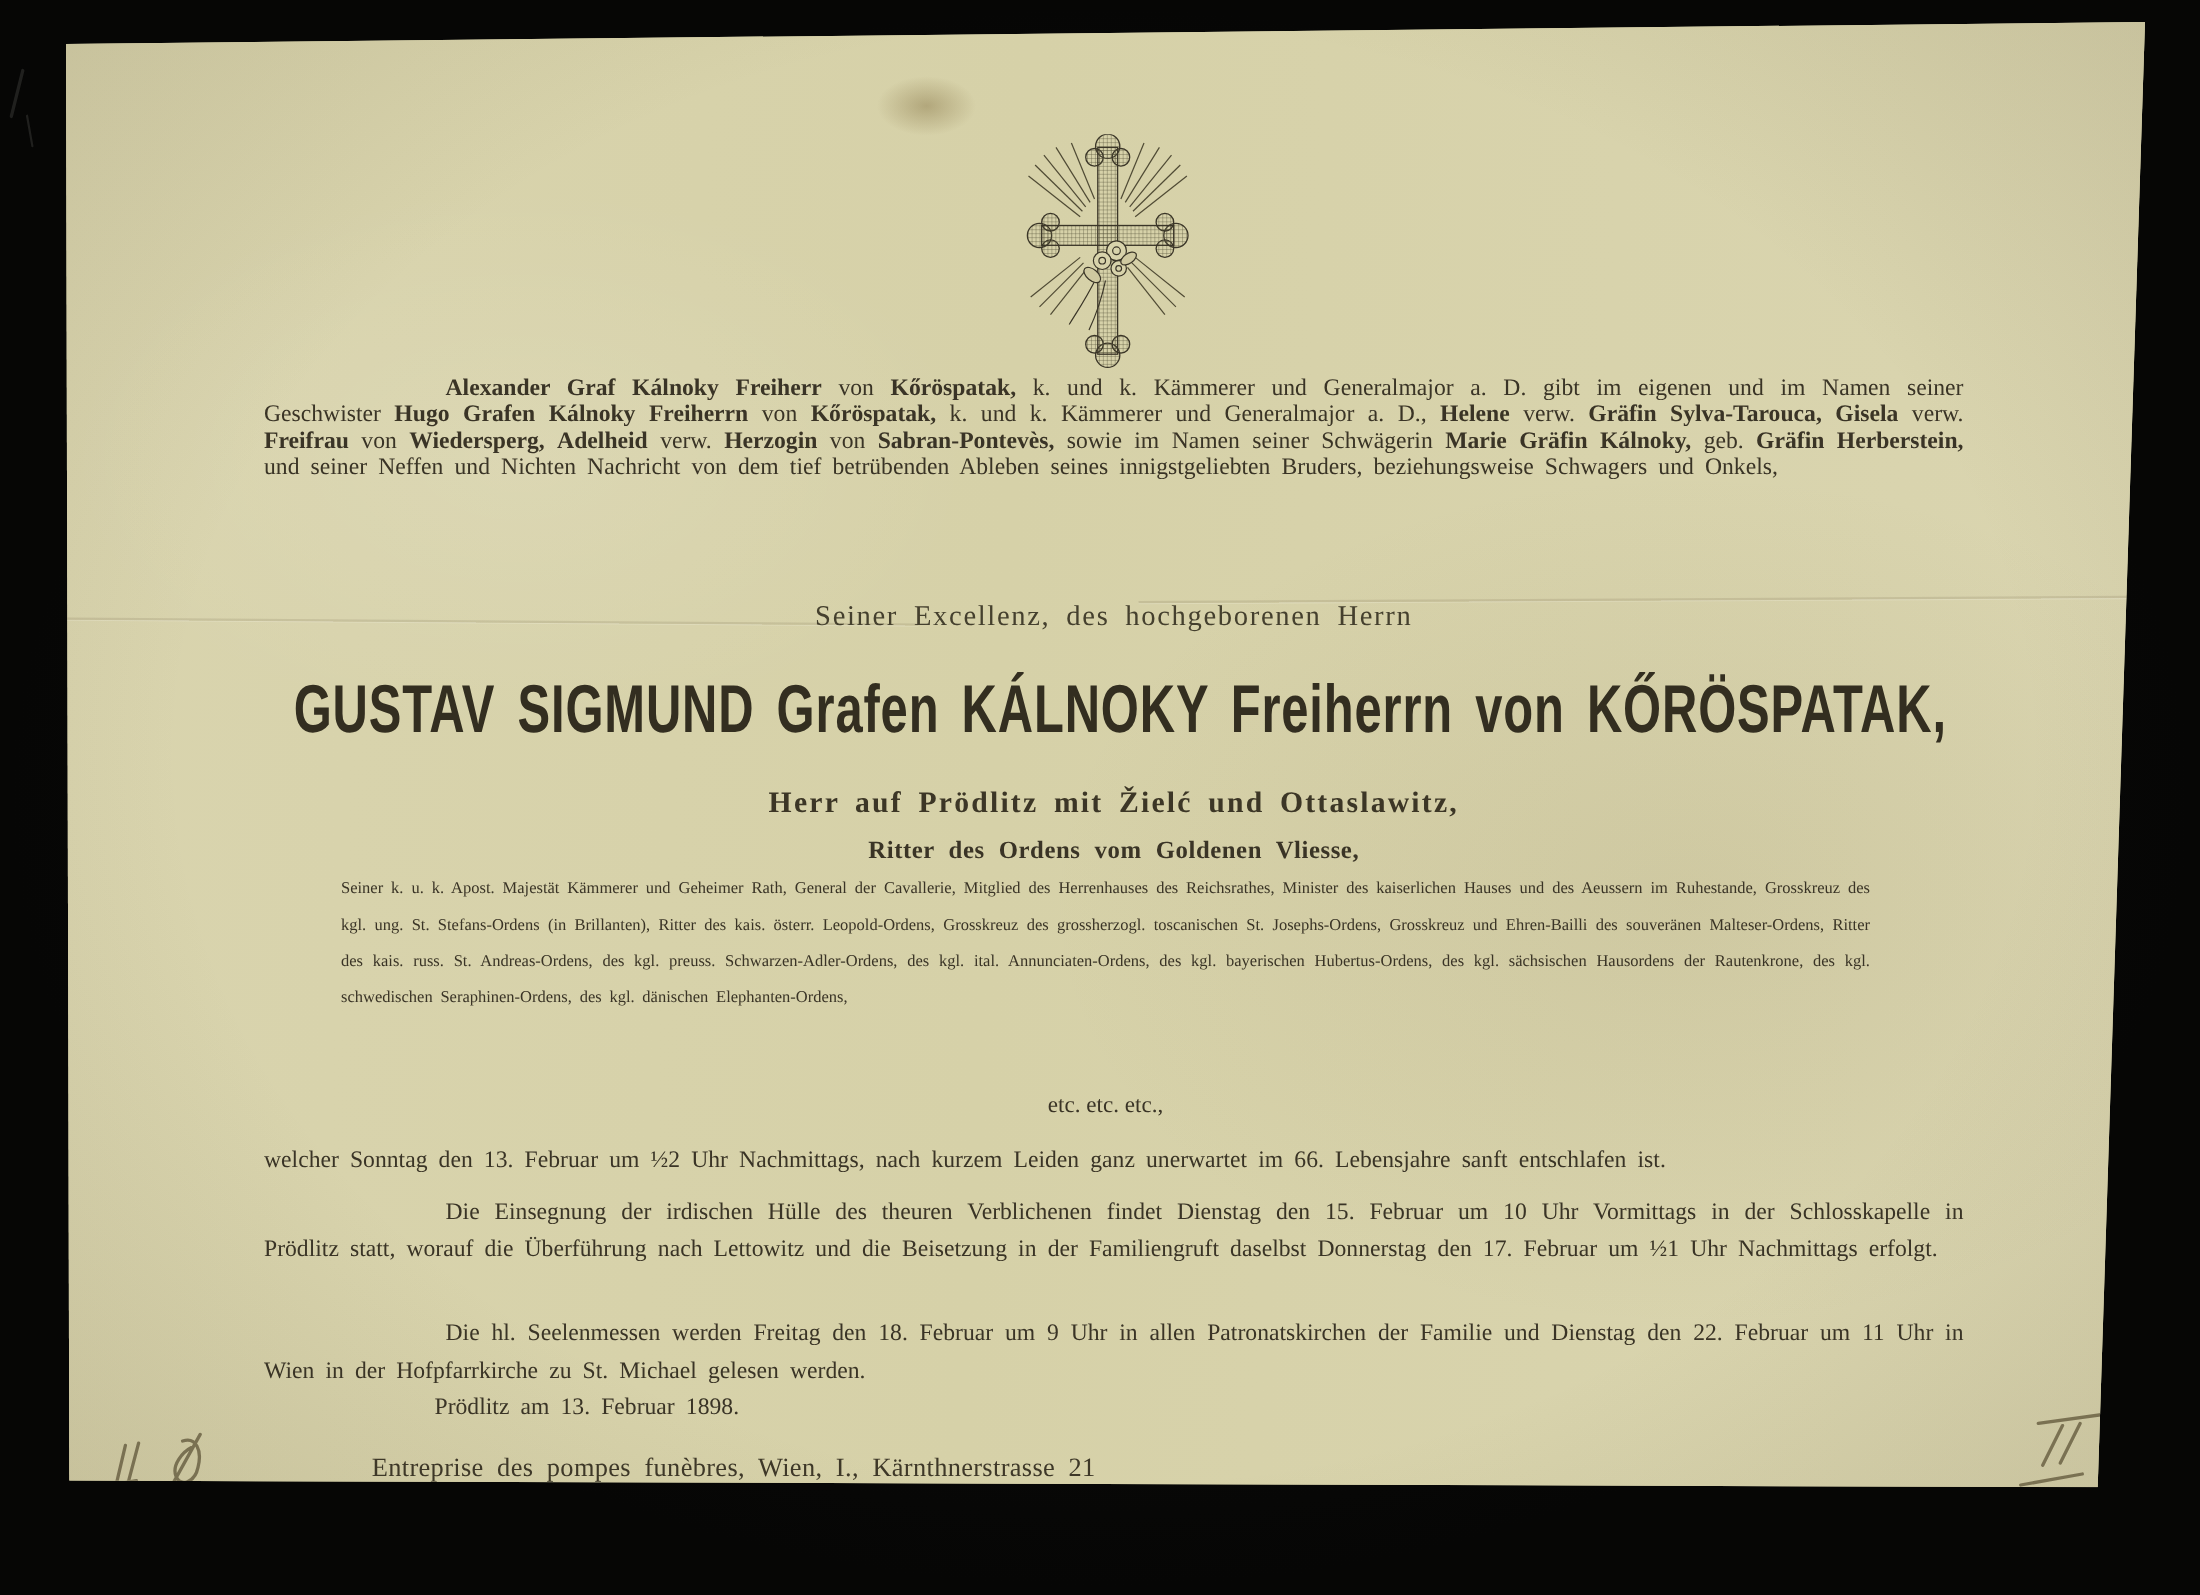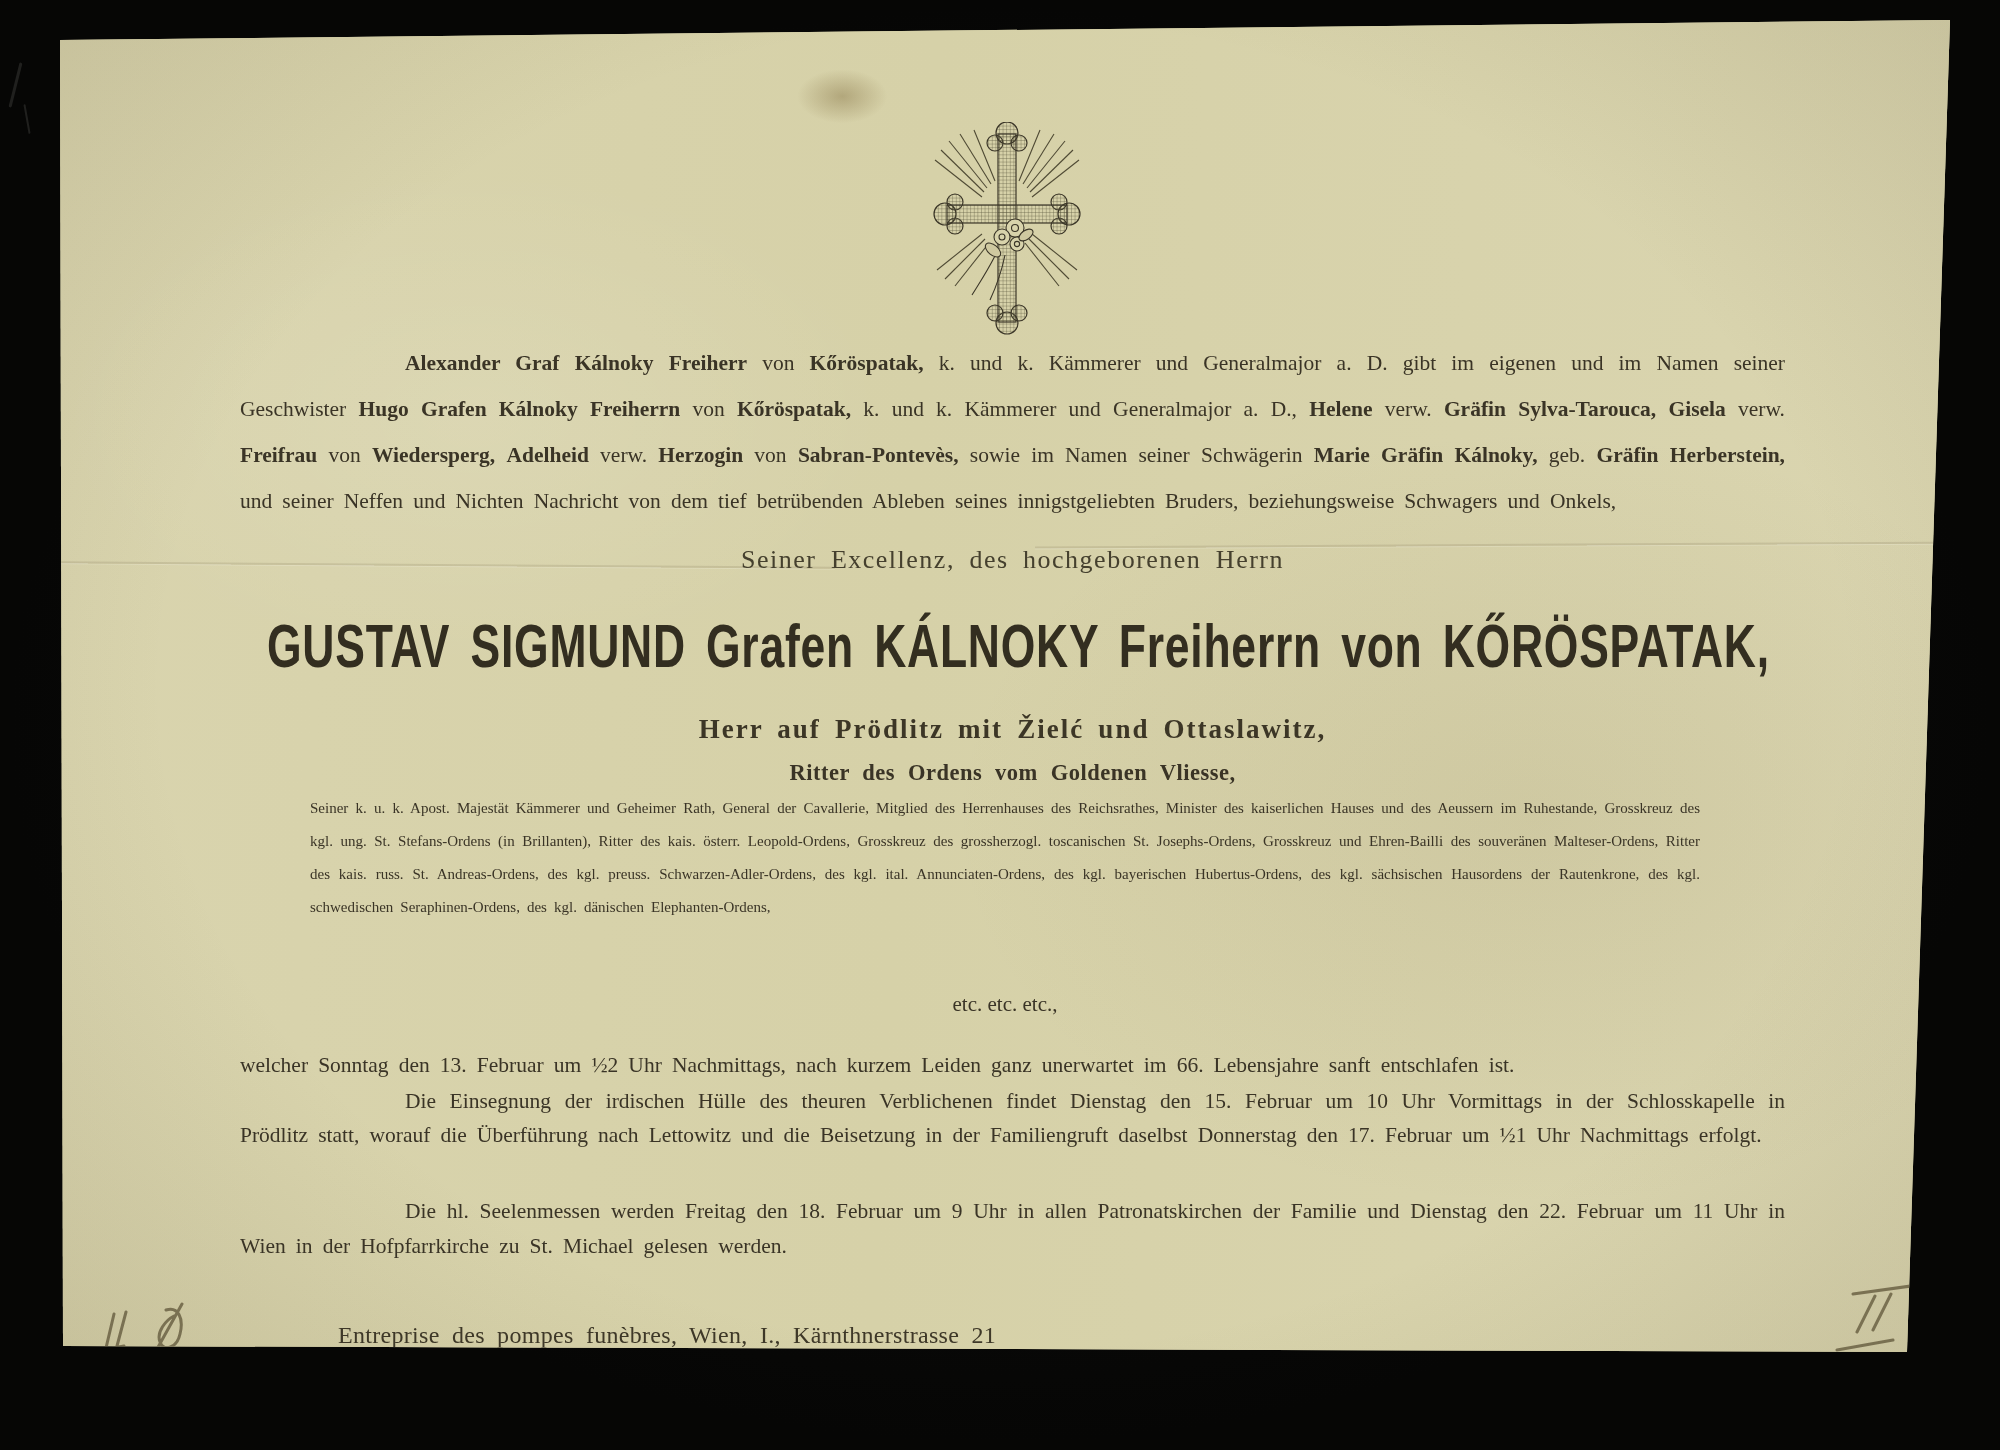--- a/index.html
+++ b/index.html
@@ -27,21 +27,21 @@
     color:#3a3426;
   }
   .crease{position:absolute;height:2px;background:rgba(70,60,30,.12);box-shadow:0 1px 0 rgba(255,255,248,.18);}
   #crease1{left:0;top:548px;width:780px;transform:rotate(.4deg);}
   #crease2{left:980px;top:528px;width:917px;transform:rotate(-.3deg);}
 
   .abs{position:absolute;}
   .content-col{left:185px;width:1545px;}
 
   .body-text{
-    font-size:21.5px;line-height:46px;color:#3a3426;
+    font-size:21.5px;line-height:24px;color:#3a3426;
     text-align:justify;word-spacing:.22em;
   }
   .indent{text-indent:165px;}
   .b{font-weight:bold;}
 
   #excellenz-line{left:185px;width:1545px;text-align:center;
     font-size:26px;letter-spacing:1.5px;word-spacing:.25em;color:#45402e;}
 
   #name-title{left:0;width:1897px;text-align:center;}
   #name-title .inner{
@@ -144,20 +144,21 @@
   <p class="abs body-text" id="titles-paragraph" style="top:776px;margin:0;">Seiner k. u. k. Apost. Majestät Kämmerer und Geheimer Rath, General der Cavallerie, Mitglied des Herrenhauses des Reichsrathes, Minister des kaiserlichen Hauses und des Aeussern im Ruhestande, Grosskreuz des kgl. ung. St. Stefans-Ordens (in Brillanten), Ritter des kais. österr. Leopold-Ordens, Grosskreuz des grossherzogl. toscanischen St. Josephs-Ordens, Grosskreuz und Ehren-Bailli des souveränen Malteser-Ordens, Ritter des kais. russ. St. Andreas-Ordens, des kgl. preuss. Schwarzen-Adler-Ordens, des kgl. ital. Annunciaten-Ordens, des kgl. bayerischen Hubertus-Ordens, des kgl. sächsischen Hausordens der Rautenkrone, des kgl. schwedischen Seraphinen-Ordens, des kgl. dänischen Elephanten-Ordens,</p>
 
   <div class="abs" id="etc-line" style="top:976px;">etc. etc. etc.,</div>
 
   <p class="abs content-col body-text" style="top:1026px;margin:0;">welcher Sonntag den 13. Februar um ½2 Uhr Nachmittags, nach kurzem Leiden ganz unerwartet im 66. Lebensjahre sanft entschlafen ist.</p>
 
   <p class="abs content-col body-text indent" style="top:1068px;margin:0;line-height:34px;">Die Einsegnung der irdischen Hülle des theuren Verblichenen findet Dienstag den 15. Februar um 10 Uhr Vormittags in der Schlosskapelle in Prödlitz statt, worauf die Überführung nach Lettowitz und die Beisetzung in der Familiengruft daselbst Donnerstag den 17. Februar um ½1 Uhr Nachmittags erfolgt.</p>
 
   <p class="abs content-col body-text indent" style="top:1178px;margin:0;line-height:35px;">Die hl. Seelenmessen werden Freitag den 18. Februar um 9 Uhr in allen Patronatskirchen der Familie und Dienstag den 22. Februar um 11 Uhr in Wien in der Hofpfarrkirche zu St. Michael gelesen werden.</p>
 
+  <p class="abs content-col body-text" id="date-line" style="top:1250px;margin:0;">Prödlitz am 13. Februar 1898.</p>
 
   <div class="abs" id="footer-line" style="top:1306px;">Entreprise des pompes funèbres, Wien, I., Kärnthnerstrasse 21</div>
 
   <div class="abs" style="left:45px;top:1280px;width:170px;height:70px;" title="II ∅">
     <svg viewBox="0 0 170 70" width="170" height="70" aria-hidden="true">
       <path class="pencil" d="M14 18 L6 52 M26 16 L17 50 M2 54 L24 50"></path>
       <path class="pencil" d="M66 14 C 78 10, 84 22, 80 38 C 77 52, 64 56, 60 46 C 56 36, 66 24, 74 20 M82 8 L52 62"></path>
     </svg>
   </div>
   <div class="abs" style="left:1760px;top:1264px;width:130px;height:90px;" title="II">

